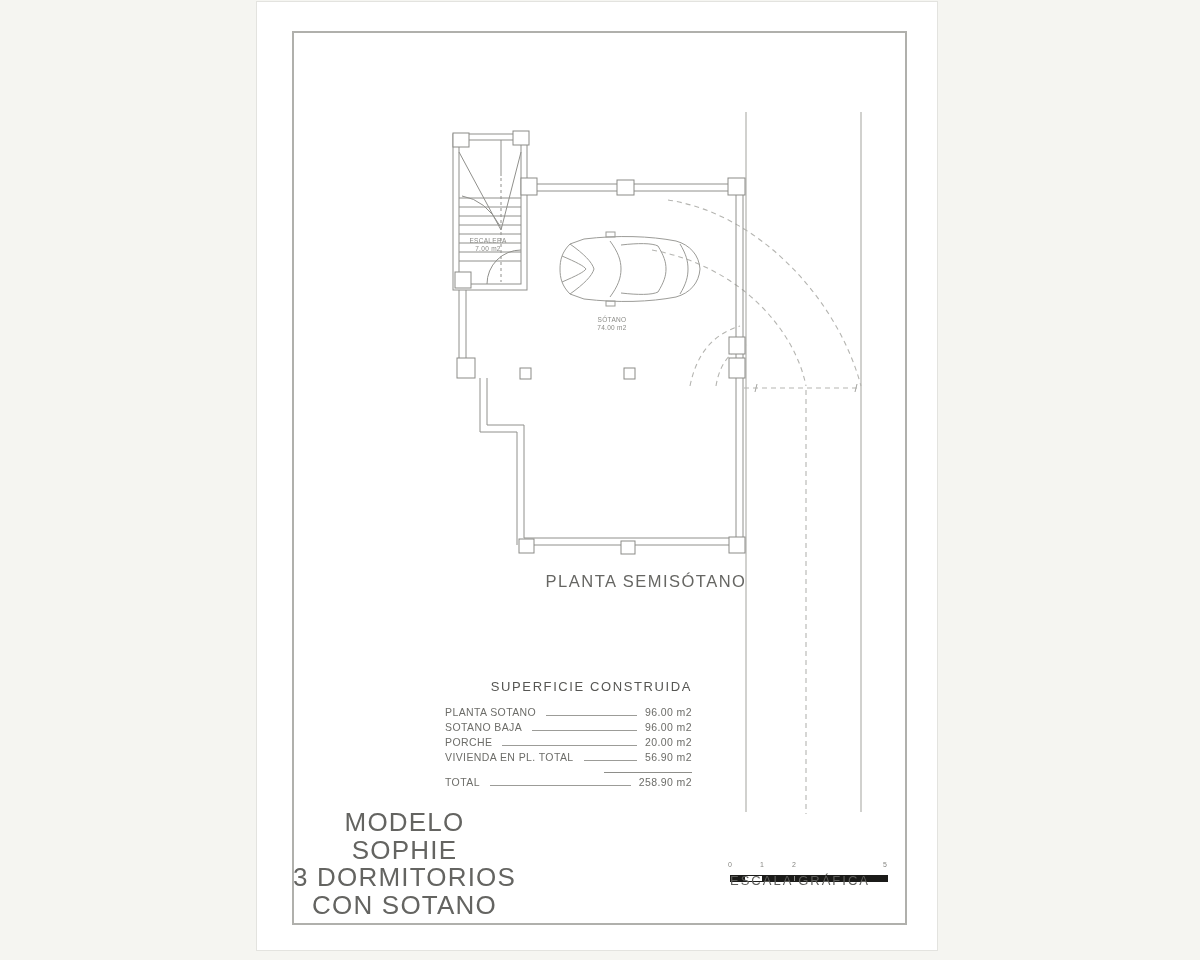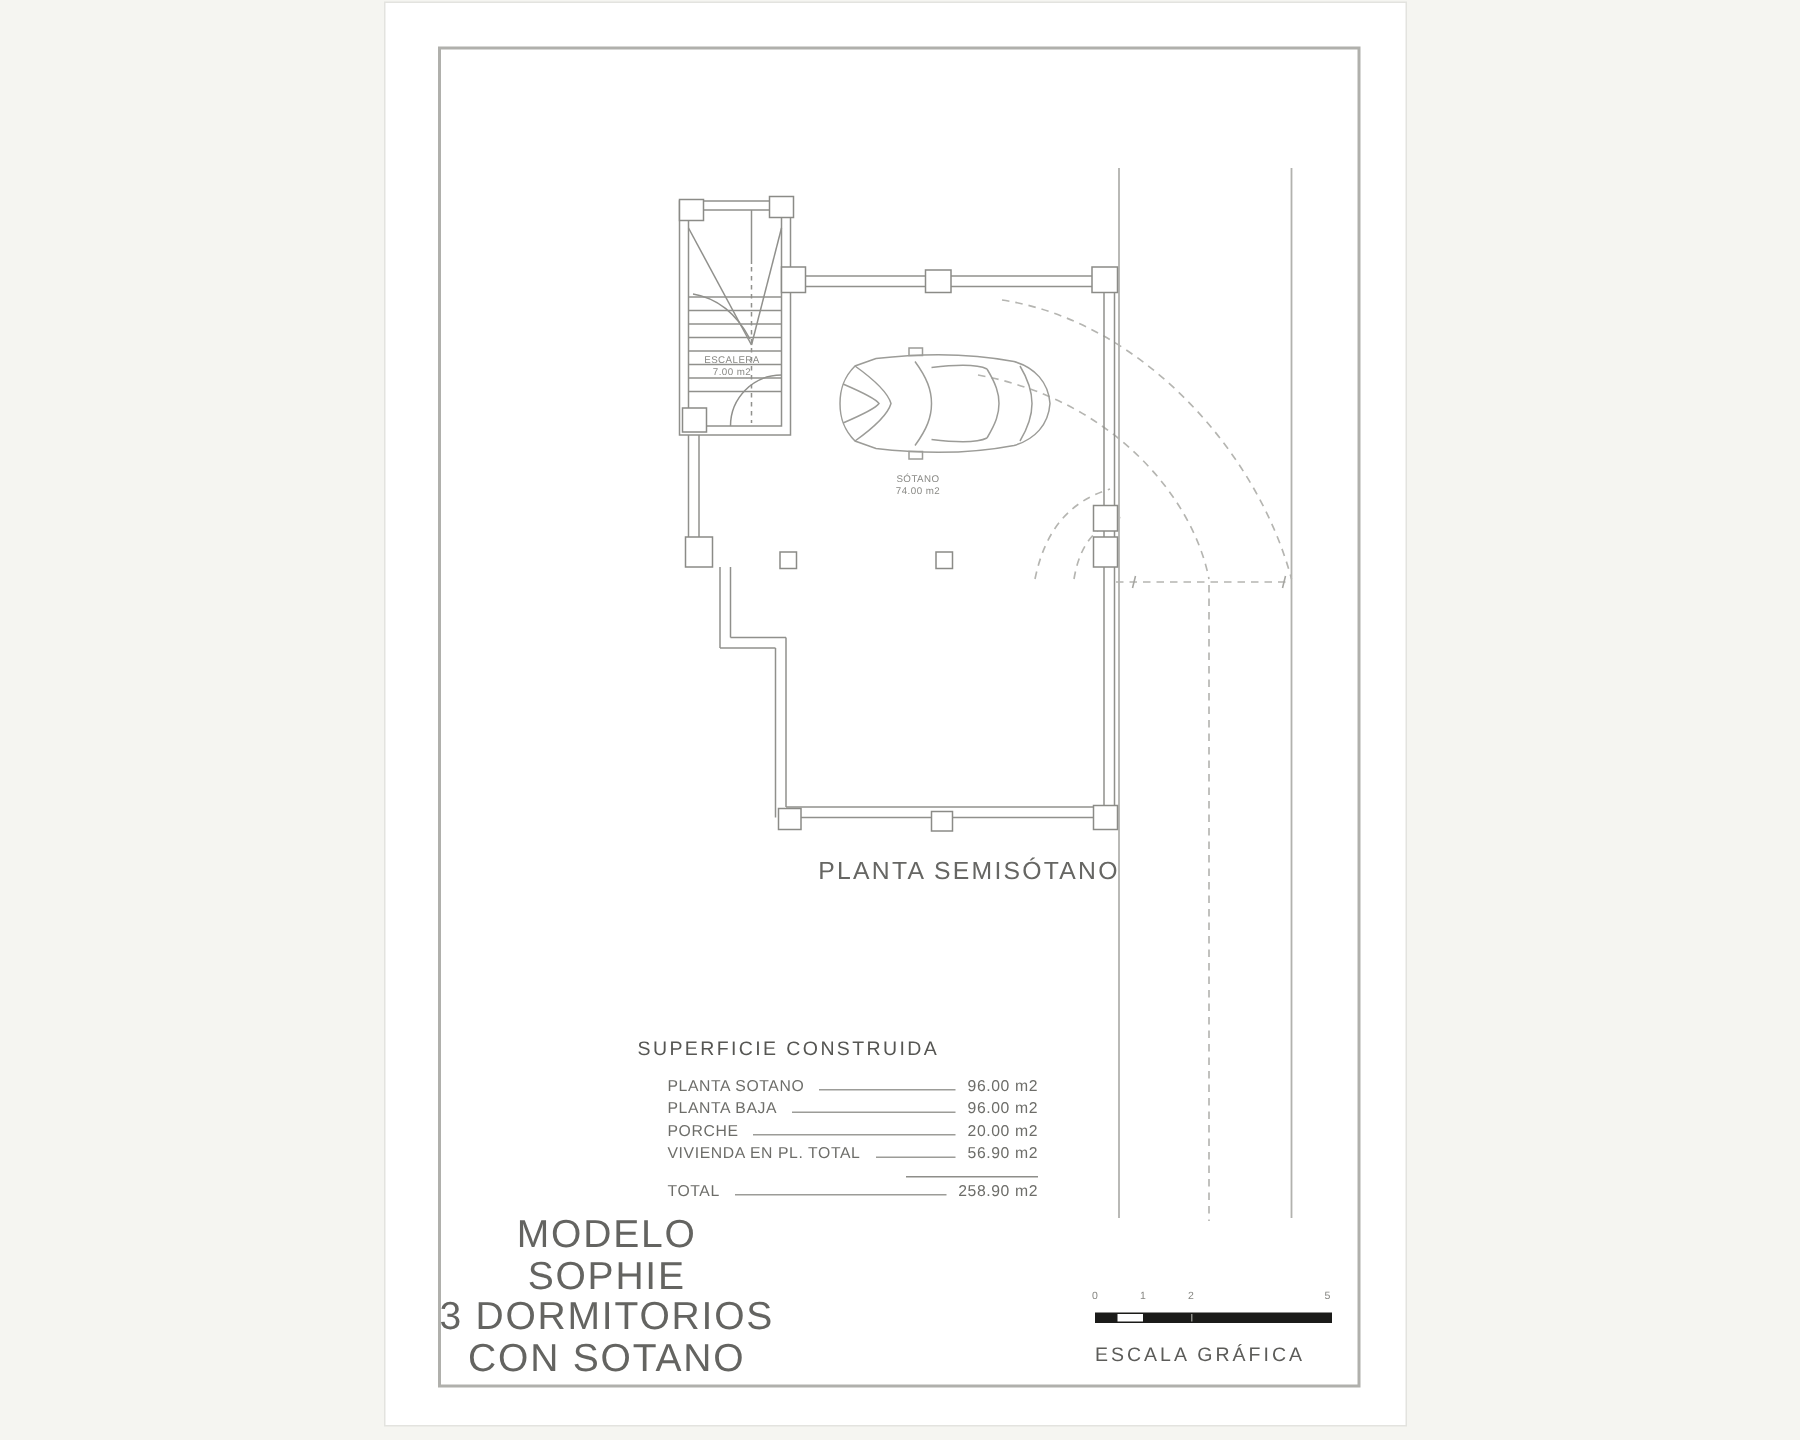--- a/index.html
+++ b/index.html
@@ -30,21 +30,21 @@
   .plan-title{
     position:absolute;left:540px;top:572px;width:212px;
     text-align:center;color:#666663;font-size:16.5px;
     letter-spacing:1.5px;font-weight:400;
   }
   .areas{
     position:absolute;left:425px;top:679px;width:267px;color:#6a6a66;
   }
   .areas .heading{
     font-size:13px;letter-spacing:1.6px;color:#565653;
-    margin:12px 0 12px 0;font-weight:400;
+    margin:0 0 12px 0;font-weight:400;text-align:right;
   }
   .areas .row{
     display:flex;align-items:baseline;font-size:10.5px;
     letter-spacing:0.4px;height:15px;color:#6d6d69;margin-left:20px;
   }
   .areas .leader{
     flex:1;border-bottom:1px solid #9c9c98;
     margin:0 8px 3px 10px;height:1px;
   }
   .areas .value{white-space:nowrap;}
@@ -66,21 +66,21 @@
     position:absolute;left:0;top:14px;width:158px;height:7px;
     background:#1b1b19;
   }
   .scale .bar .gap{
     position:absolute;left:15px;top:1px;width:17px;height:5px;background:#ffffff;
   }
   .scale .bar .notch{
     position:absolute;left:64px;top:1px;width:1px;height:5px;background:#8b8b87;
   }
   .scale .caption{
-    position:absolute;left:0;top:34px;font-size:13px;letter-spacing:2px;color:#59595
+    position:absolute;left:0;top:12px;font-size:13px;letter-spacing:2px;color:#59595
 6;white-space:nowrap;
   }
 </style>
 </head>
 <body>
 
 <div class="canvas">
 
   <div class="paper"></div>
   <div class="frame"></div>
@@ -192,21 +192,21 @@
 
   <div class="areas">
     <div class="heading">SUPERFICIE CONSTRUIDA</div>
 
     <div class="row">
       <span>PLANTA SOTANO</span>
       <span class="leader"></span>
       <span class="value">96.00 m2</span>
     </div>
     <div class="row">
-      <span>PLANTA BAJA</span>
+      <span>SOTANO BAJA</span>
       <span class="leader"></span>
       <span class="value">96.00 m2</span>
     </div>
     <div class="row">
       <span>PORCHE</span>
       <span class="leader"></span>
       <span class="value">20.00 m2</span>
     </div>
     <div class="row">
       <span>VIVIENDA EN PL. TOTAL</span>

